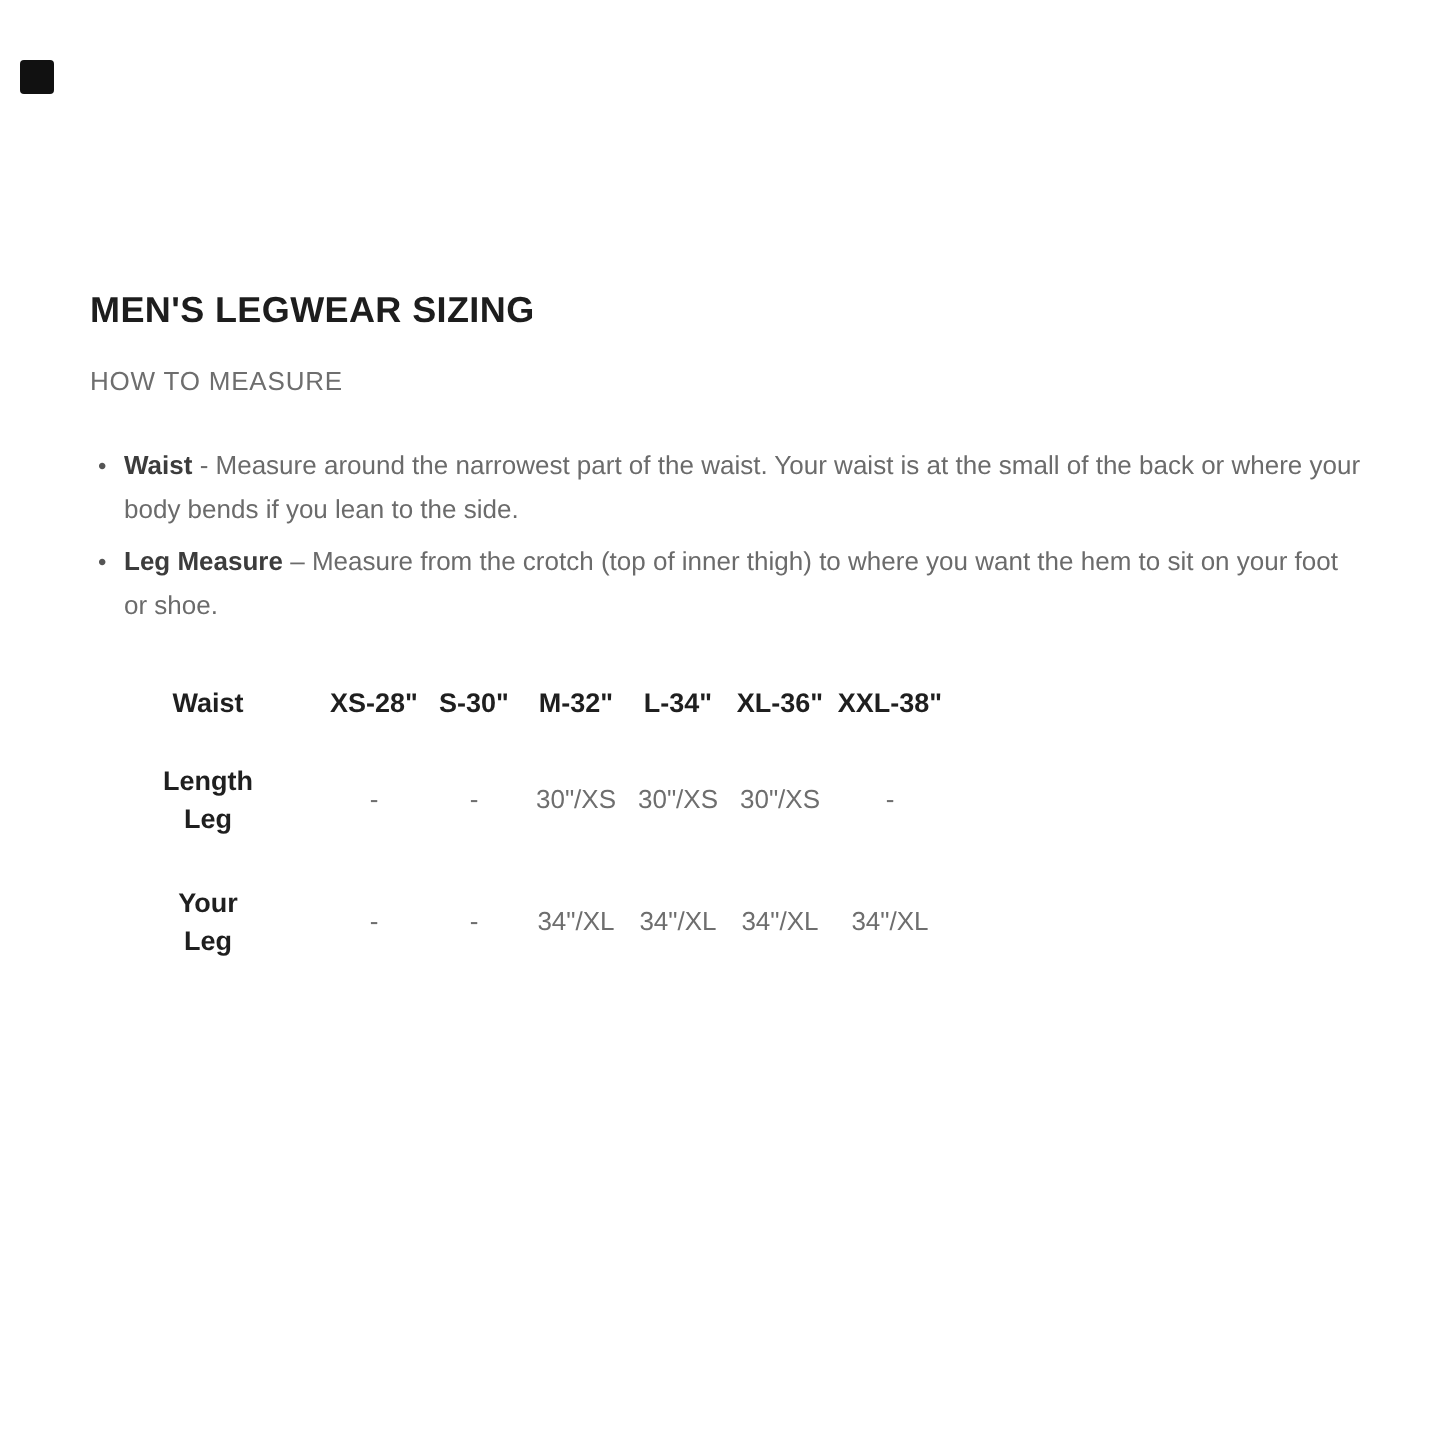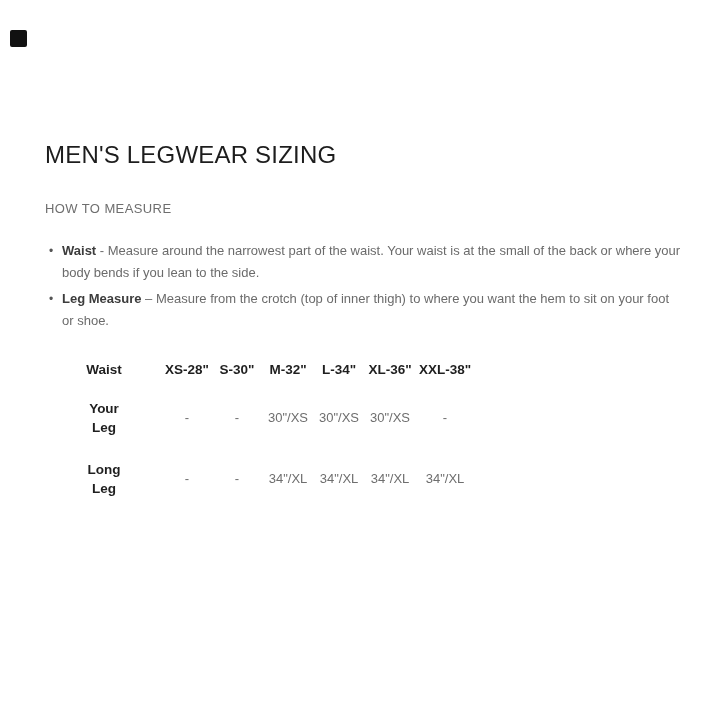--- a/index.html
+++ b/index.html
@@ -22,35 +22,35 @@
     width: 17px;
     height: 17px;
     background: #111111;
     border-radius: 2px;
   }
   .page {
     padding: 145px 45px 0 45px;
   }
   h1.page-title {
     margin: 0;
-    font-size: 24px;
+    font-size: 18px;
     line-height: 20px;
-    font-weight: normal;
+    font-weight: bold;
     color: #1d1d1d;
     letter-spacing: 0.2px;
   }
   .sub-heading {
     margin: 0;
     font-size: 13px;
     line-height: 13px;
     font-weight: normal;
     color: #6e6e6e;
     letter-spacing: 0.4px;
   }
-  .how-to-measure { margin-top: 37px; }
+  .how-to-measure { margin-top: 19px; }
   ul.measure-list {
     list-style: none;
     margin: 25px 0 0 0;
     padding: 0 0 0 17px;
     width: 622px;
   }
   ul.measure-list li {
     position: relative;
     font-size: 13px;
     line-height: 22px;
@@ -146,34 +146,34 @@
         <th>S-30"</th>
         <th>M-32"</th>
         <th>L-34"</th>
         <th>XL-36"</th>
         <th>XXL-38"</th>
       </tr>
     </thead>
     <tbody>
       <tr>
         <th class="row-label">
-          <span>Your</span>
+          <span>Length</span>
           <span>Leg</span>
         </th>
         <td></td>
         <td>-</td>
         <td>-</td>
         <td>30"/XS</td>
         <td>30"/XS</td>
         <td>30"/XS</td>
         <td>-</td>
       </tr>
       <tr>
         <th class="row-label">
-          <span>Long</span>
+          <span>Your</span>
           <span>Leg</span>
         </th>
         <td></td>
         <td>-</td>
         <td>-</td>
         <td>34"/XL</td>
         <td>34"/XL</td>
         <td>34"/XL</td>
         <td>34"/XL</td>
       </tr>

